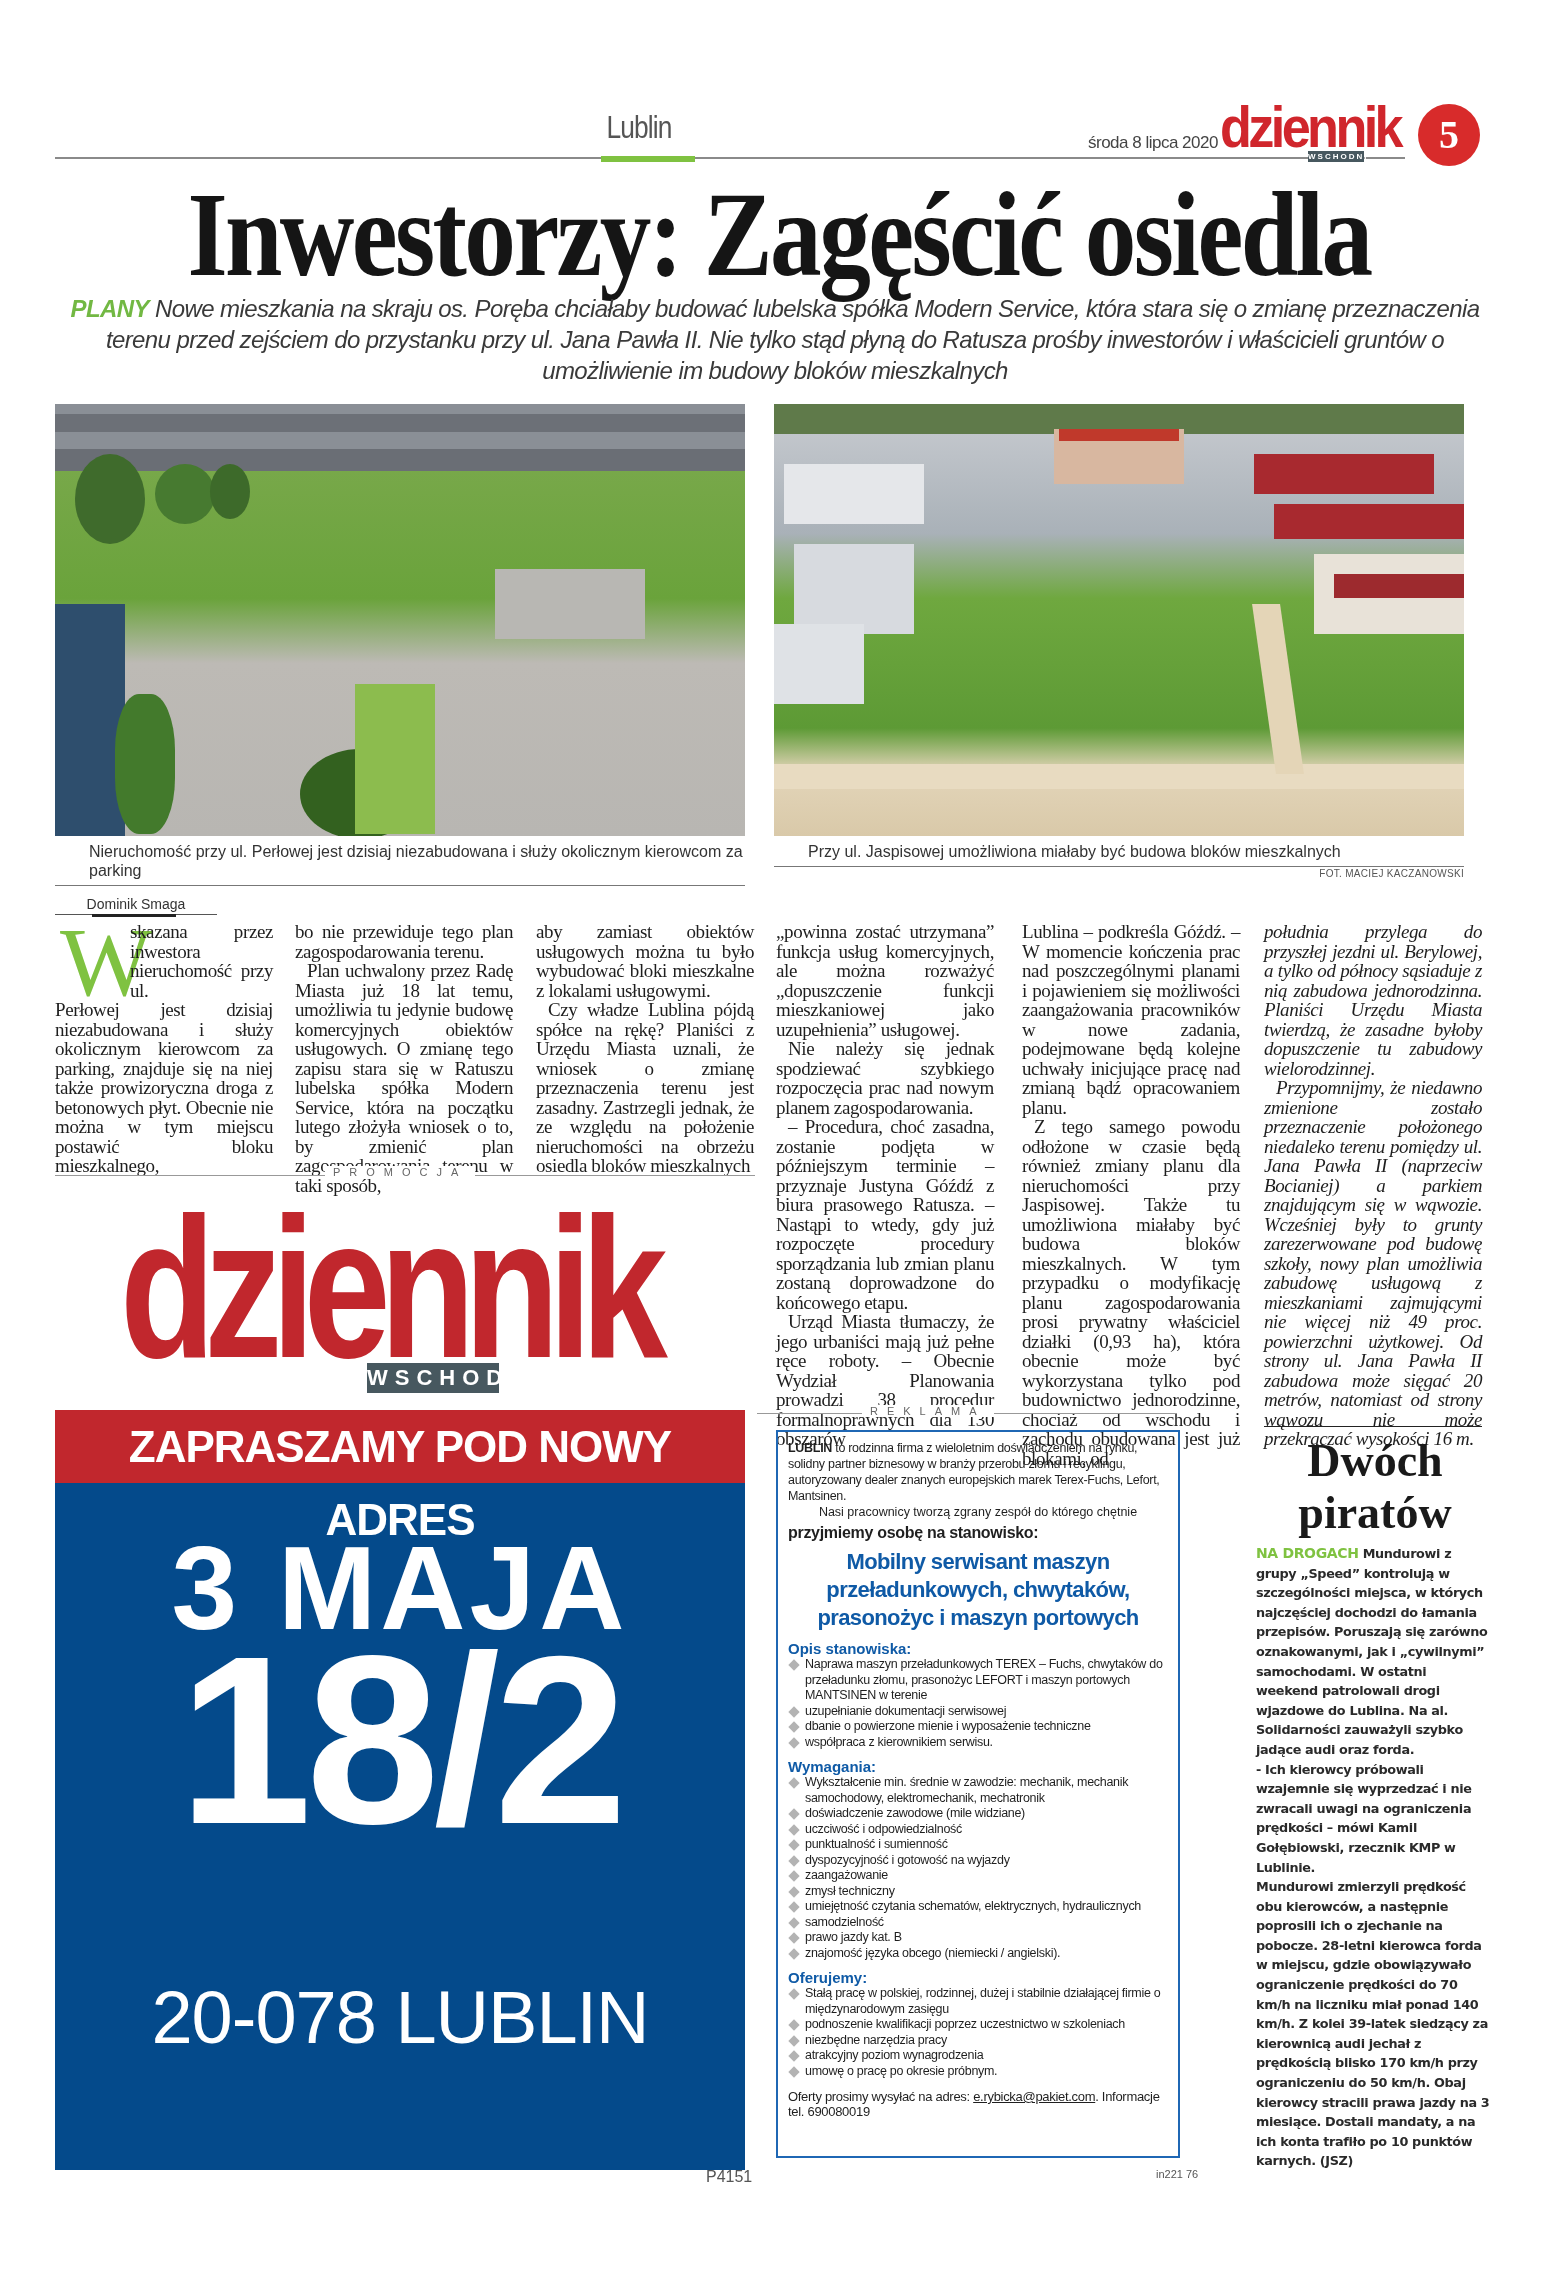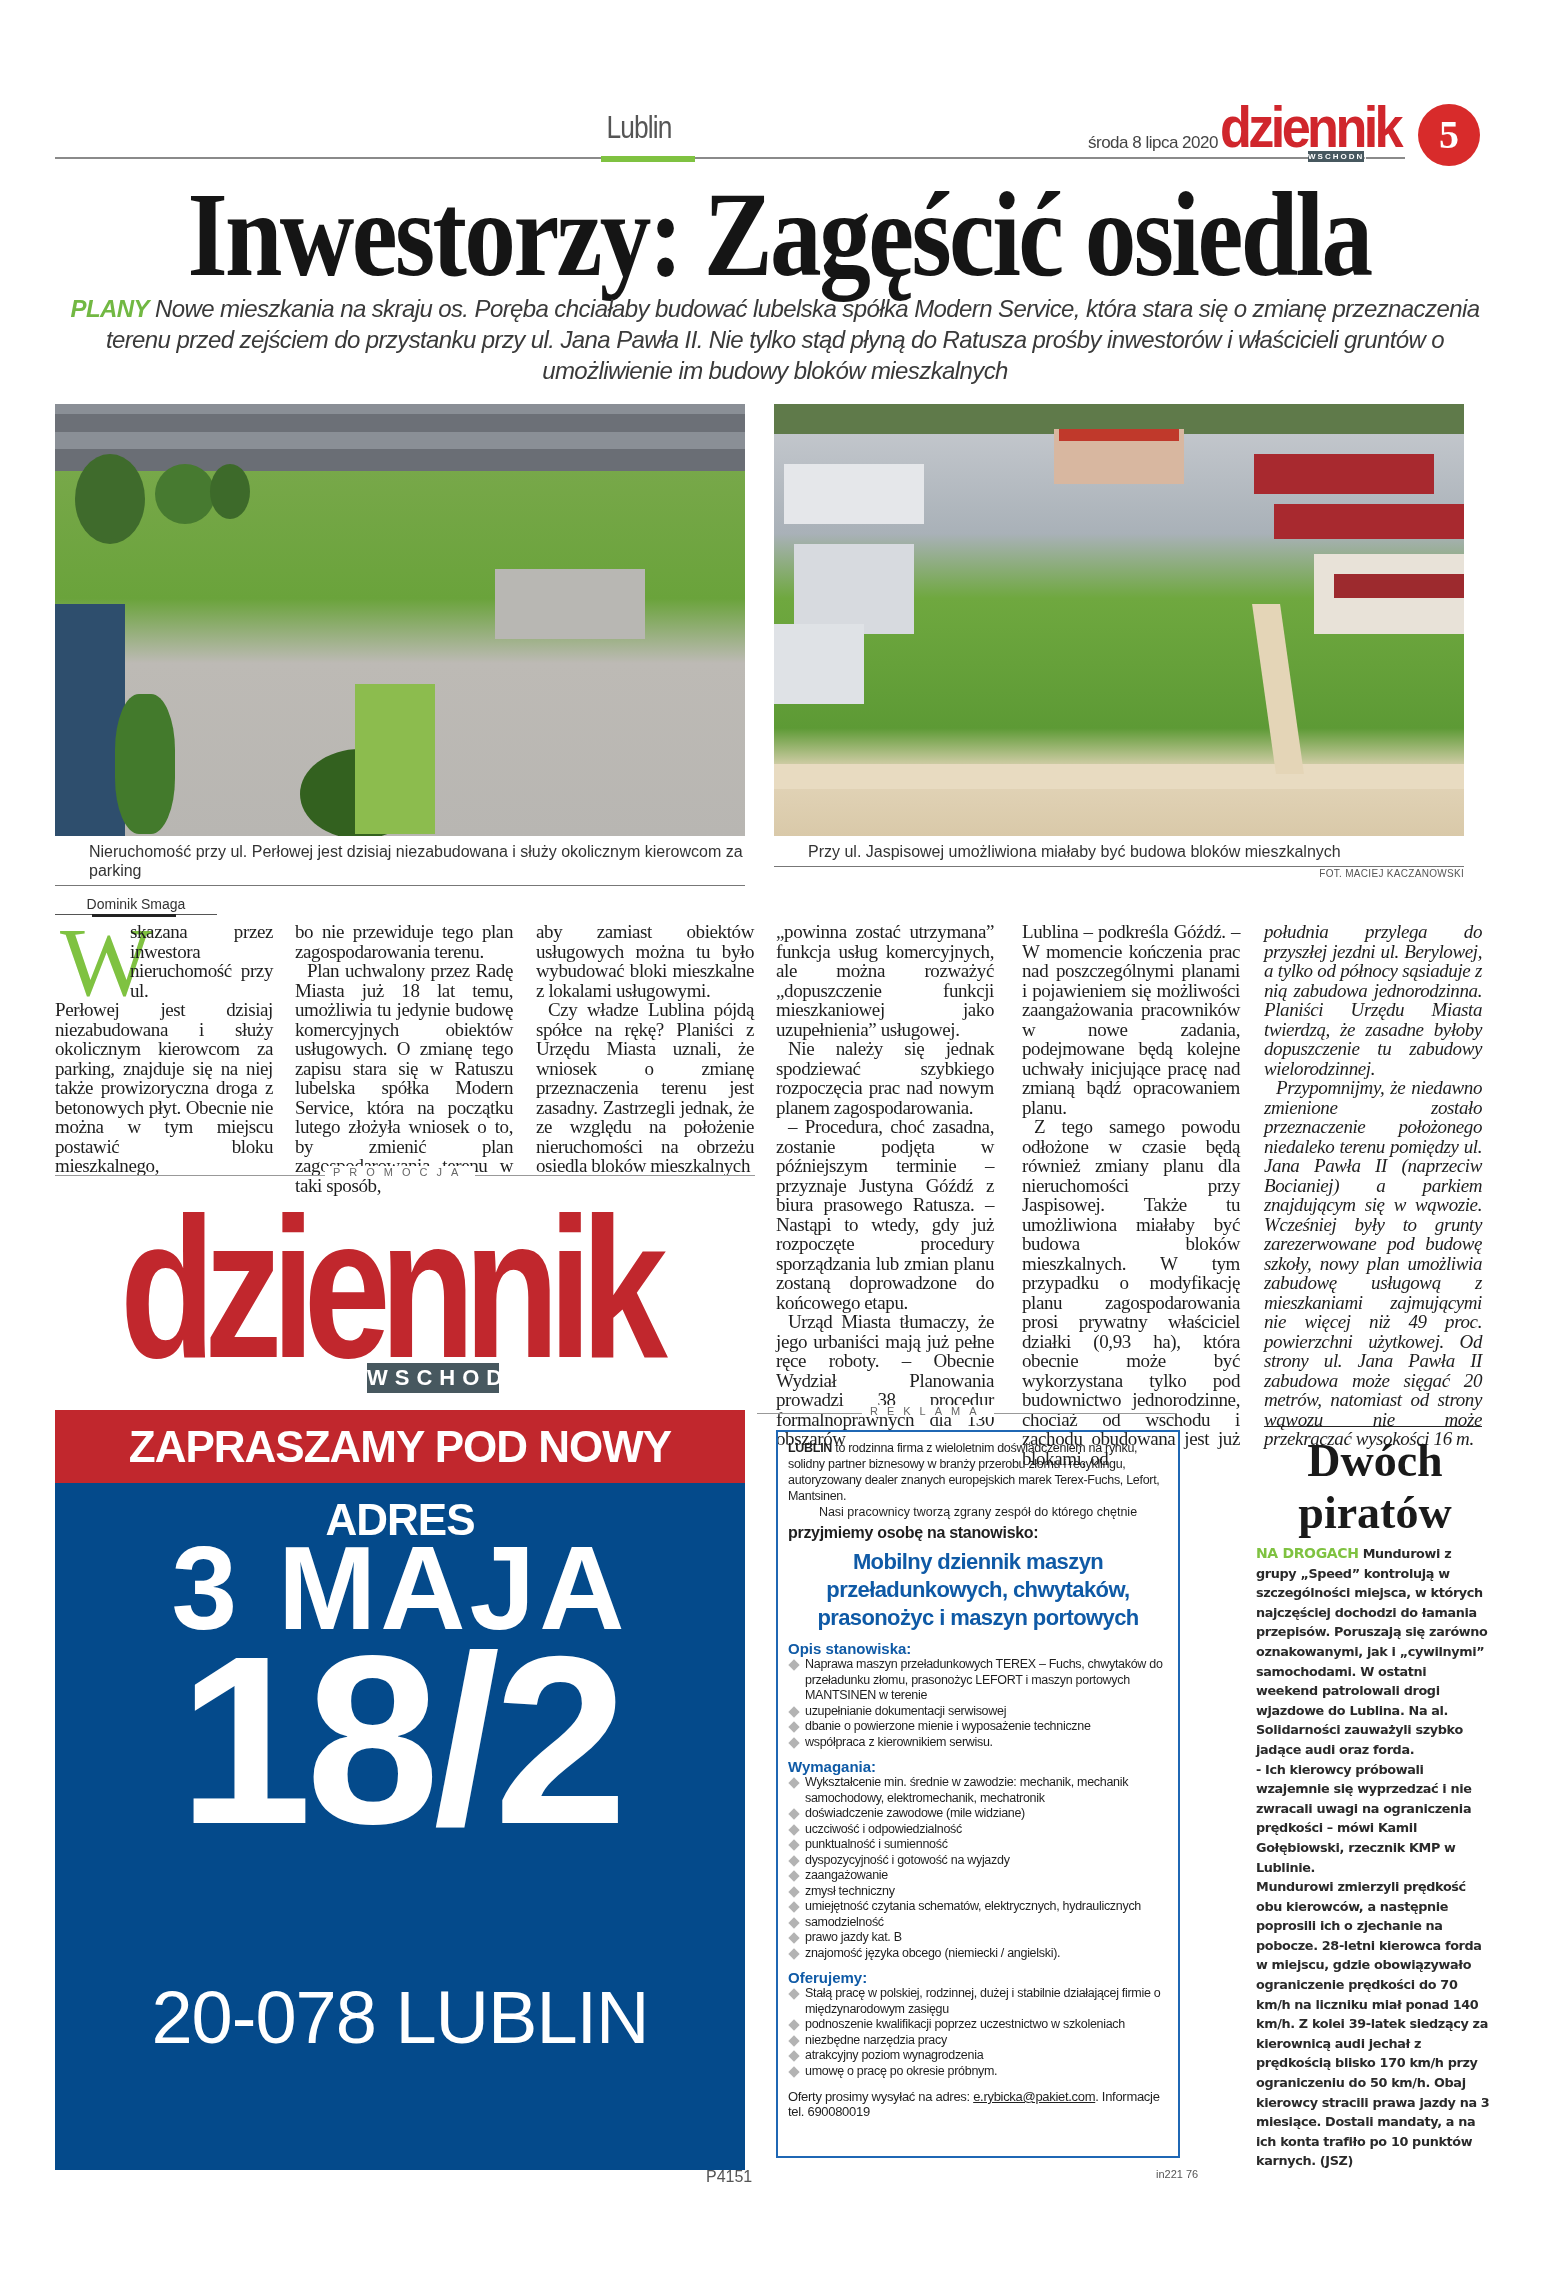--- a/index.html
+++ b/index.html
@@ -184,21 +184,21 @@
 <div class="abs ad-num">18/2</div>
 <div class="abs ad-city">20-078 LUBLIN</div>
 <div class="abs code-left">P4151</div>
 
 <div class="abs rek-rule"></div>
 <div class="abs rek-label">REKLAMA</div>
 <div class="abs job">
   <div class="intro"><b>LUBLIN</b><span> to rodzinna firma z wieloletnim doświadczeniem na rynku, solidny partner biznesowy w branży przerobu złomu i recyklingu, autoryzowany dealer znanych europejskich marek Terex-Fuchs, Lefort, Mantsinen.</span></div>
   <div class="center">Nasi pracownicy tworzą zgrany zespół do którego chętnie</div>
   <div class="accept">przyjmiemy osobę na stanowisko:</div>
-  <div class="title">Mobilny dziennik maszyn przeładunkowych, chwytaków, prasonożyc i maszyn portowych</div>
+  <div class="title">Mobilny serwisant maszyn przeładunkowych, chwytaków, prasonożyc i maszyn portowych</div>
 
   <h4>Opis stanowiska:</h4>
   <ul>
     <li><span class="bullet"></span><span>Naprawa maszyn przeładunkowych TEREX – Fuchs, chwytaków do przeładunku złomu, prasonożyc LEFORT i maszyn portowych MANTSINEN w terenie</span></li>
     <li><span class="bullet"></span><span>uzupełnianie dokumentacji serwisowej</span></li>
     <li><span class="bullet"></span><span>dbanie o powierzone mienie i wyposażenie techniczne</span></li>
     <li><span class="bullet"></span><span>współpraca z kierownikiem serwisu.</span></li>
   </ul>
 
   <h4>Wymagania:</h4>

